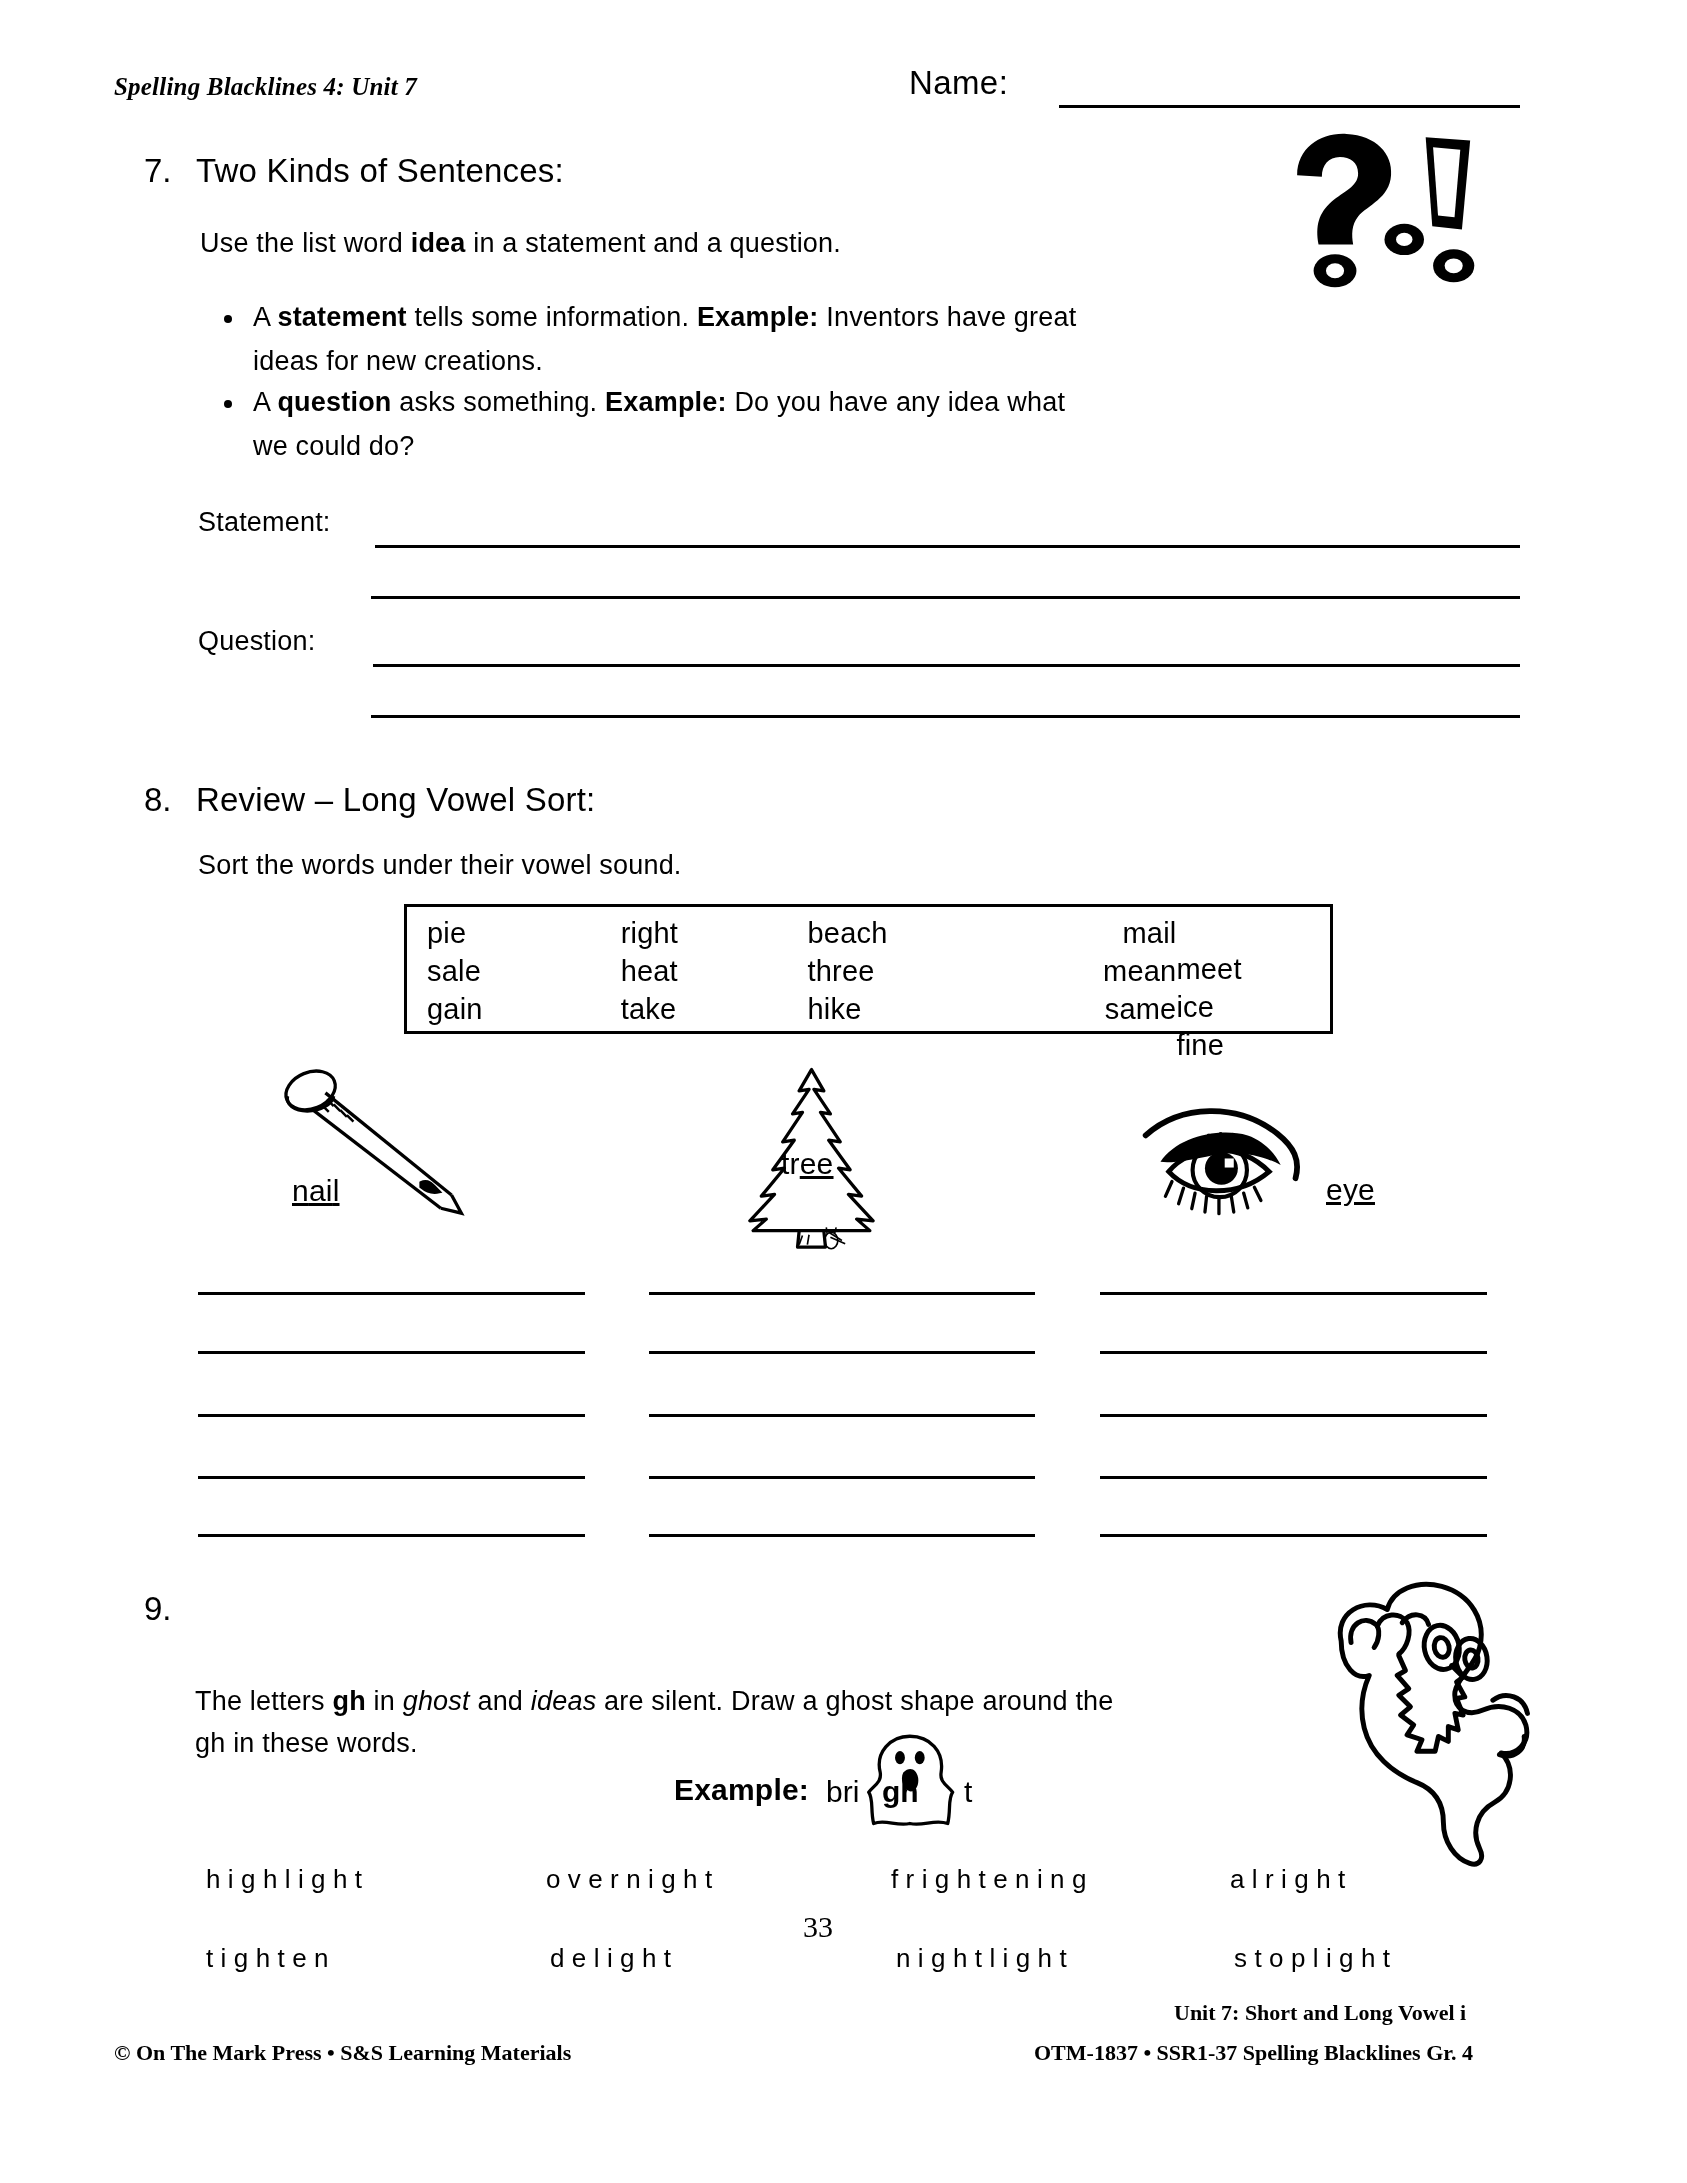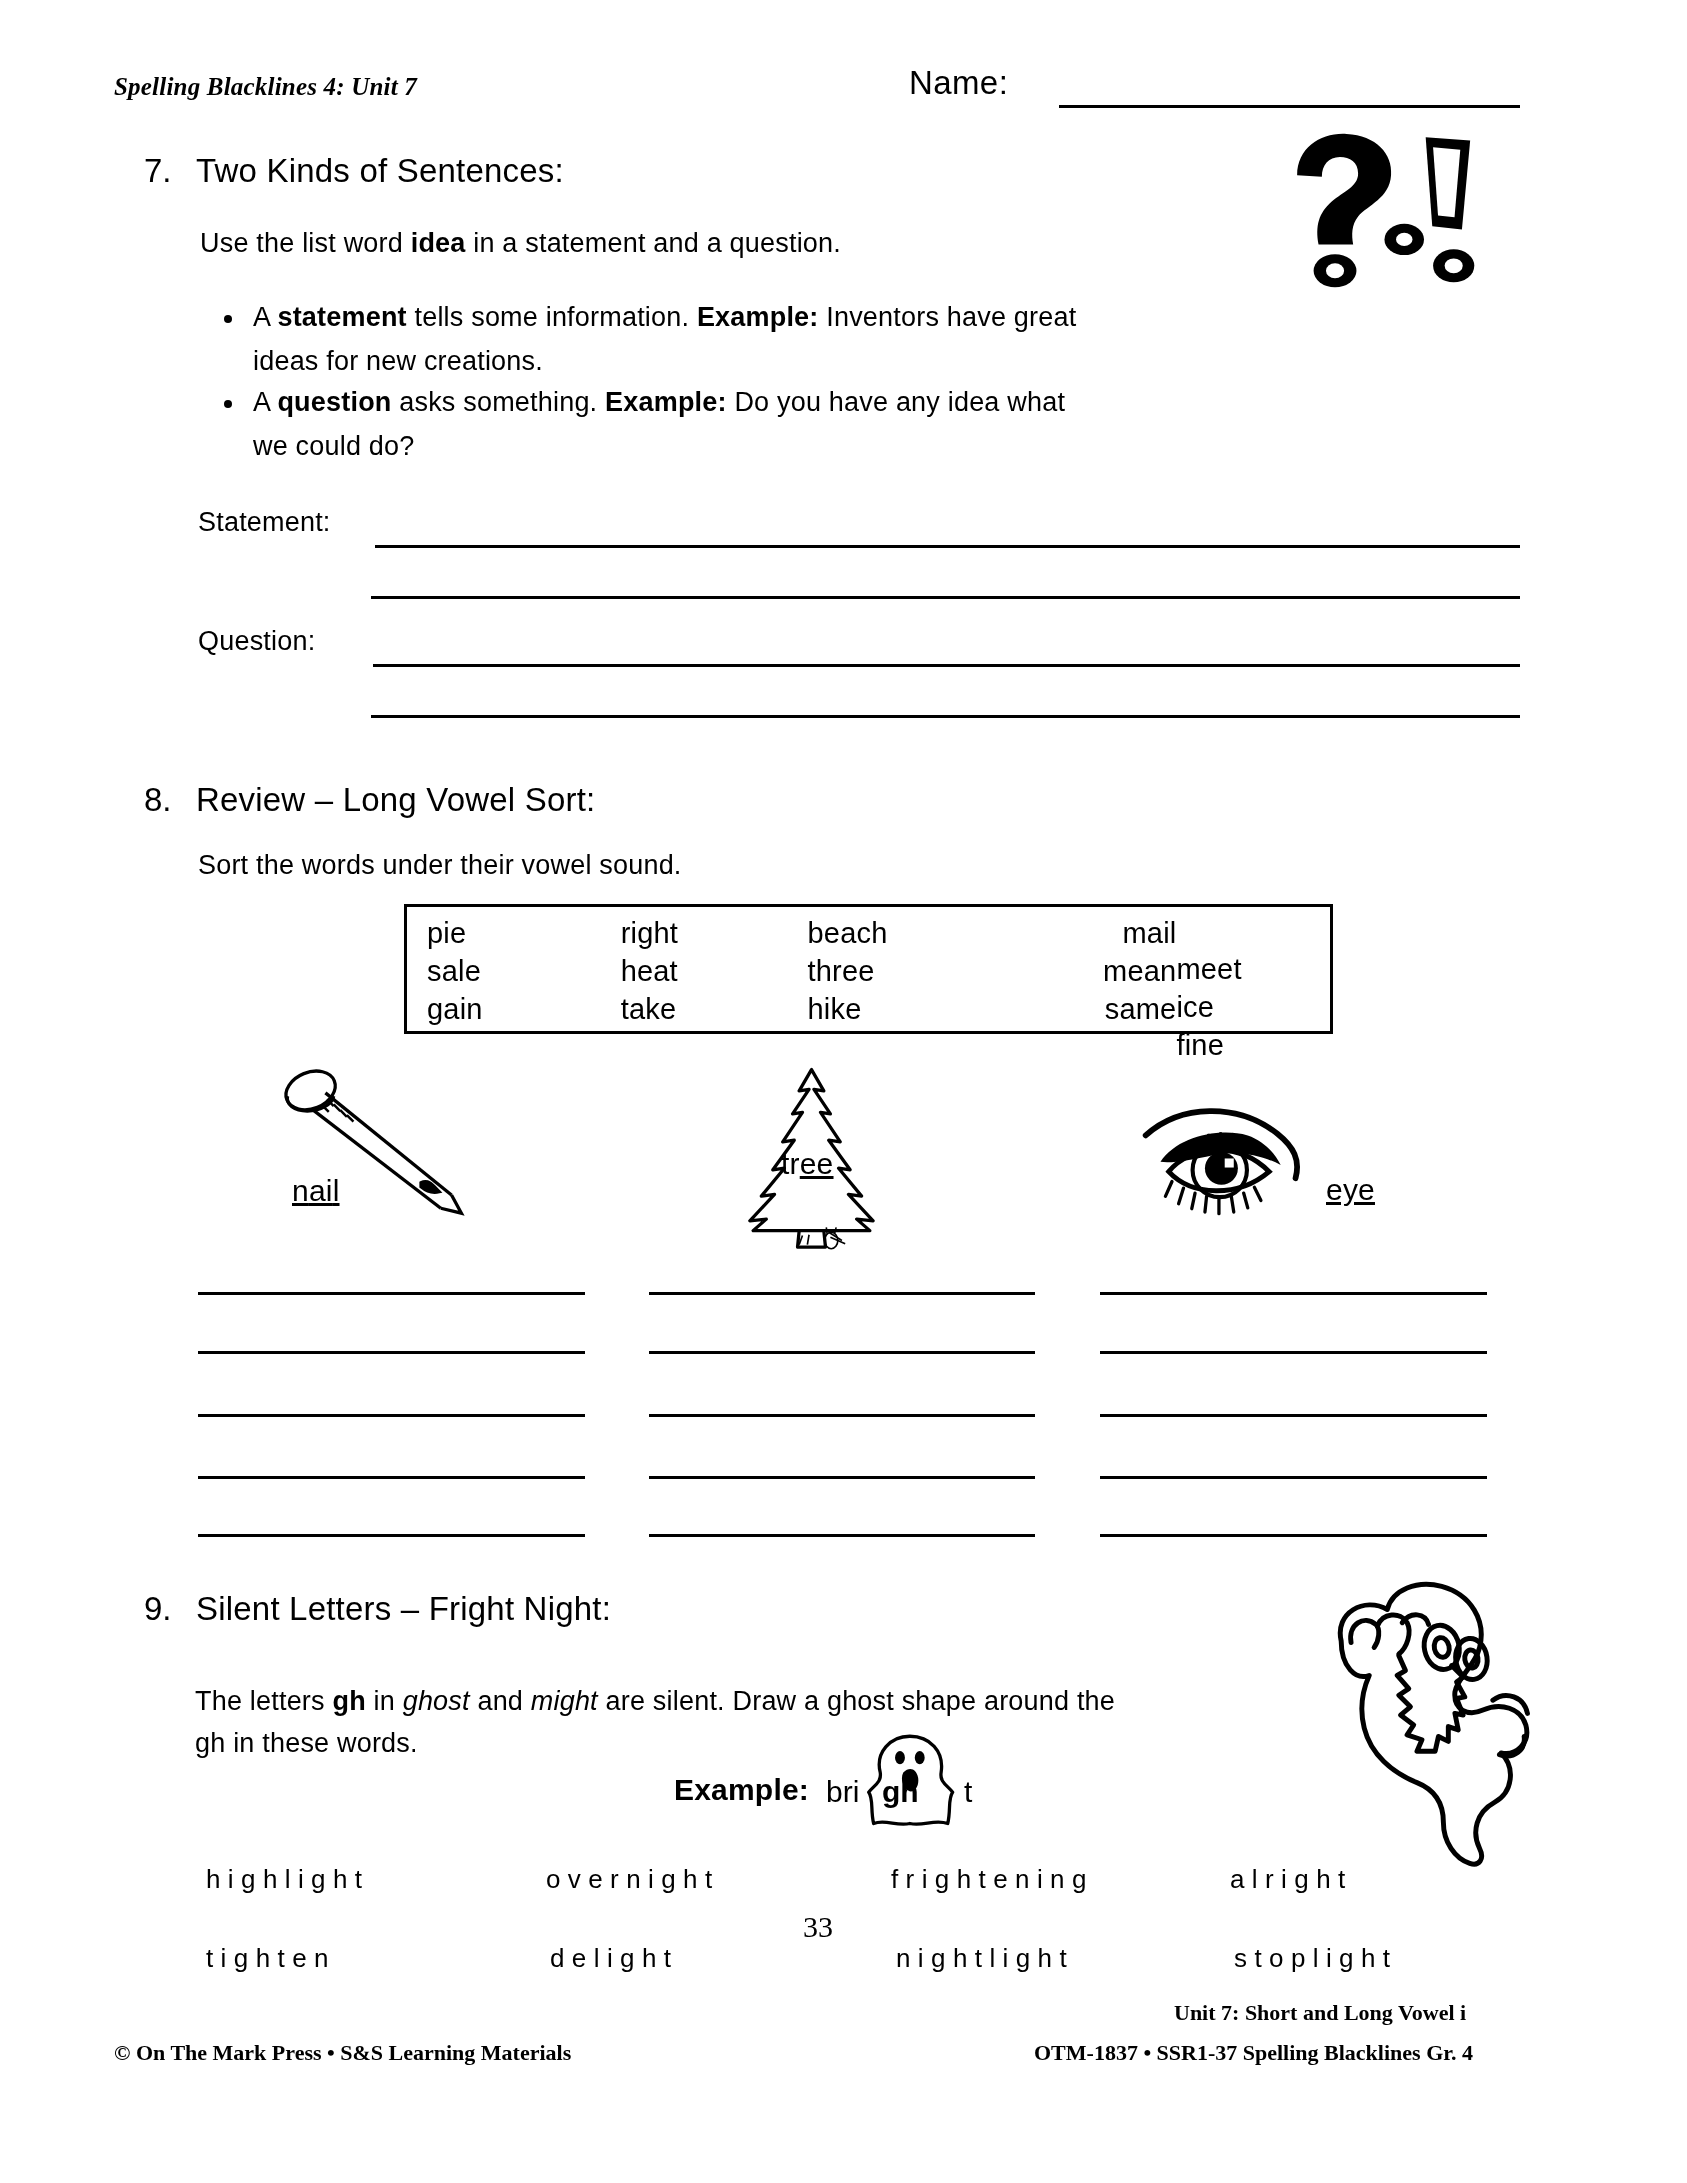--- a/index.html
+++ b/index.html
@@ -289,24 +289,23 @@
   <div class="rule" style="left:649px; top:1476px; width:386px;"></div>
   <div class="rule" style="left:649px; top:1534px; width:386px;"></div>
 
   <div class="rule" style="left:1100px; top:1292px; width:387px;"></div>
   <div class="rule" style="left:1100px; top:1351px; width:387px;"></div>
   <div class="rule" style="left:1100px; top:1414px; width:387px;"></div>
   <div class="rule" style="left:1100px; top:1476px; width:387px;"></div>
   <div class="rule" style="left:1100px; top:1534px; width:387px;"></div>
 
   <div class="sec-num" style="left:144px; top:1590px;">9.</div>
-  <div class="sec-head" style="left:196px; top:1590px;">Silent Letters – Fright Night:</div>
 
   <div class="body-txt" style="left:195px; top:1686px;">
-    <span>The letters </span><span class="b">gh</span><span> in </span><span class="i">ghost</span><span> and </span><span class="i">might</span><span> are silent.  Draw a ghost shape around the</span>
+    <span>The letters </span><span class="b">gh</span><span> in </span><span class="i">ghost</span><span> and </span><span class="i">ideas</span><span> are silent.  Draw a ghost shape around the</span>
   </div>
   <div class="body-txt" style="left:195px; top:1728px;">gh in these words.</div>
 
   <div class="art" style="left:1285px; top:1565px; width:264px; height:305px;">
     <svg width="264" height="305" viewBox="0 0 320 370">
       <g fill="none" stroke="#000" stroke-width="6" stroke-linejoin="round" stroke-linecap="round">
         <path d="M68 92 C60 58, 96 38, 124 54 C130 30, 160 18, 190 26
                  C226 36, 244 68, 236 100 C230 124, 210 134, 206 154
                  C204 176, 222 184, 240 176 C262 166, 286 174, 292 194
                  C298 216, 280 232, 262 228 C280 246, 276 276, 254 288

